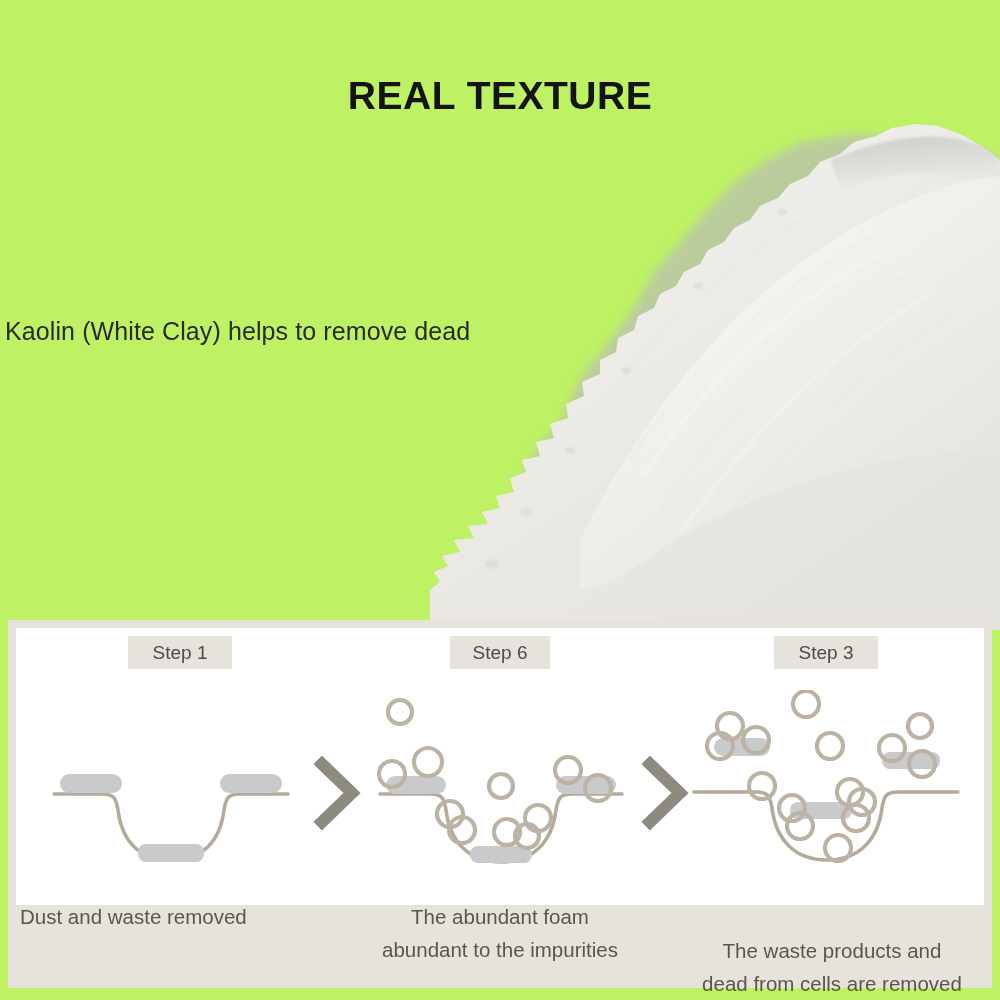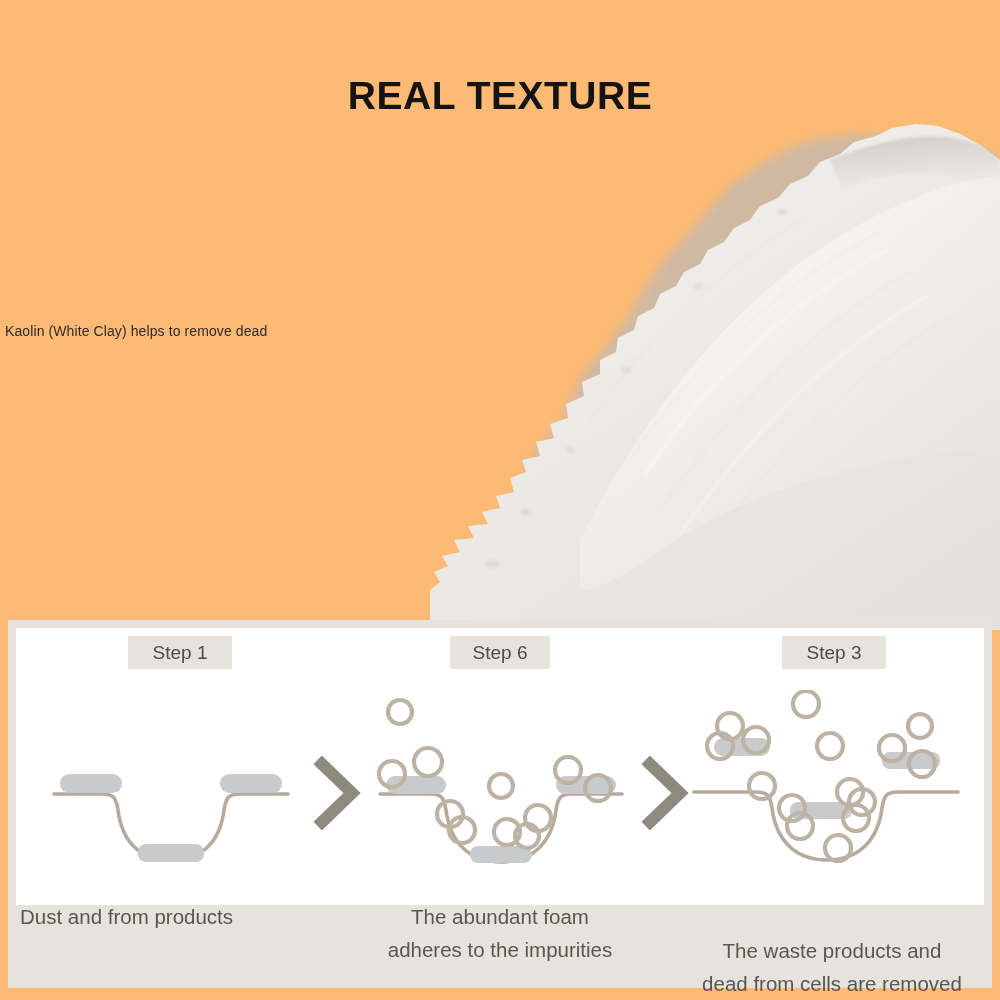--- a/index.html
+++ b/index.html
@@ -5,21 +5,21 @@
 <style>
   html, body {
     margin: 0;
     padding: 0;
     background: #ffffff;
   }
   #page {
     position: relative;
     width: 1000px;
     height: 1000px;
-    background: #fdba74;
+    background: #bef264;
     overflow: hidden;
     font-family: "Liberation Sans", sans-serif;
   }
 
   
   #title {
     position: absolute;
     left: 0;
     top: 74px;
     width: 1000px;
@@ -41,21 +41,21 @@
     z-index: 2;
   }
   #clay-wrap svg { display: block; width: 100%; height: 100%; }
 
   
   #desc {
     position: absolute;
     left: 5px;
     top: 316px;
     width: 480px;
-    font-size: 14px;
+    font-size: 25px;
     line-height: 30px;
     color: #2b2b2b;
     letter-spacing: 0.1px;
     z-index: 5;
   }
   #desc .line { display: block; white-space: nowrap; }
 
   
   #panel {
     position: absolute;
@@ -83,21 +83,21 @@
     height: 33px;
     line-height: 33px;
     background: #e6e3dd;
     color: #4b4b4b;
     font-size: 19px;
     text-align: center;
     z-index: 7;
   }
   #step-badge-1 { left: 128px; width: 104px; }
   #step-badge-2 { left: 450px; width: 100px; }
-  #step-badge-3 { left: 774px; width: 104px; margin-left: 8px; }
+  #step-badge-3 { left: 774px; width: 104px; }
 
   
   .illus {
     position: absolute;
     top: 690px;
     height: 185px;
     z-index: 6;
   }
   .illus svg { display: block; width: 100%; height: 100%; }
   #illus-1 { left: 40px;  width: 262px; }
@@ -305,24 +305,24 @@
         <circle cx="110" cy="136" r="13"></circle>
         <circle cx="160" cy="102" r="13"></circle>
         <circle cx="172" cy="112" r="13"></circle>
         <circle cx="166" cy="128" r="13"></circle>
         <circle cx="148" cy="158" r="13"></circle>
       </g>
     </svg>
   </div>
 
   <div class="caption" id="caption-1">
-    <span class="line">Dust and from products</span>
+    <span class="line">Dust and waste removed</span>
   </div>
   <div class="caption" id="caption-2">
     <span class="line">The abundant foam</span>
-    <span class="line">adheres to the impurities</span>
+    <span class="line">abundant to the impurities</span>
   </div>
   <div class="caption" id="caption-3">
     <span class="line">The waste products and</span>
     <span class="line">dead from cells are removed</span>
   </div>
 
 </div>
 
 </body></html>

